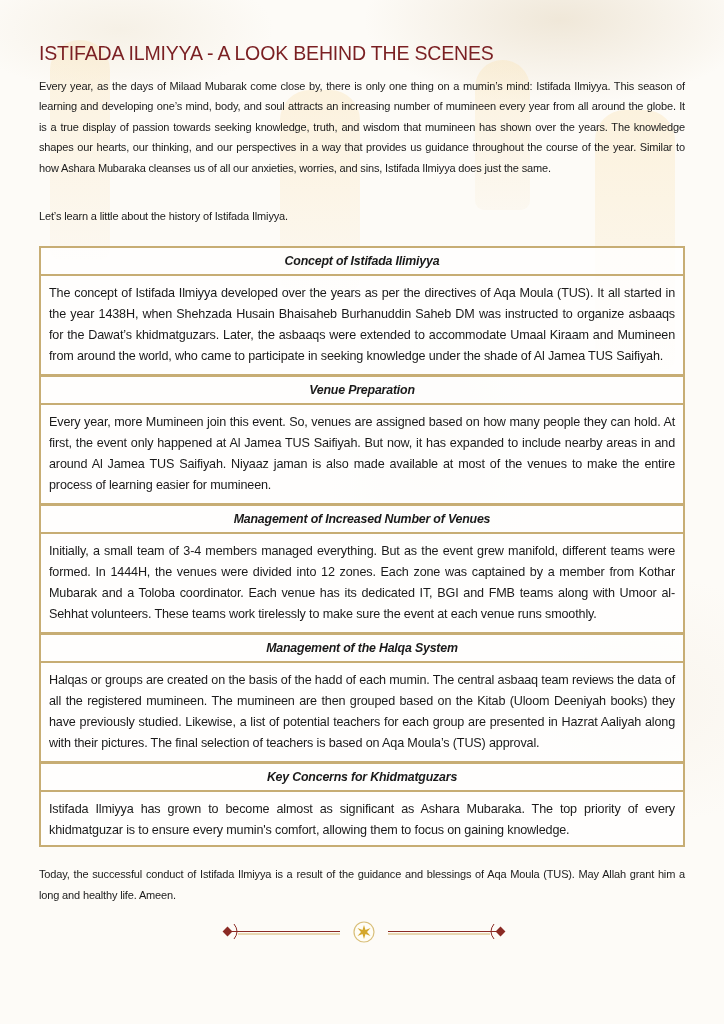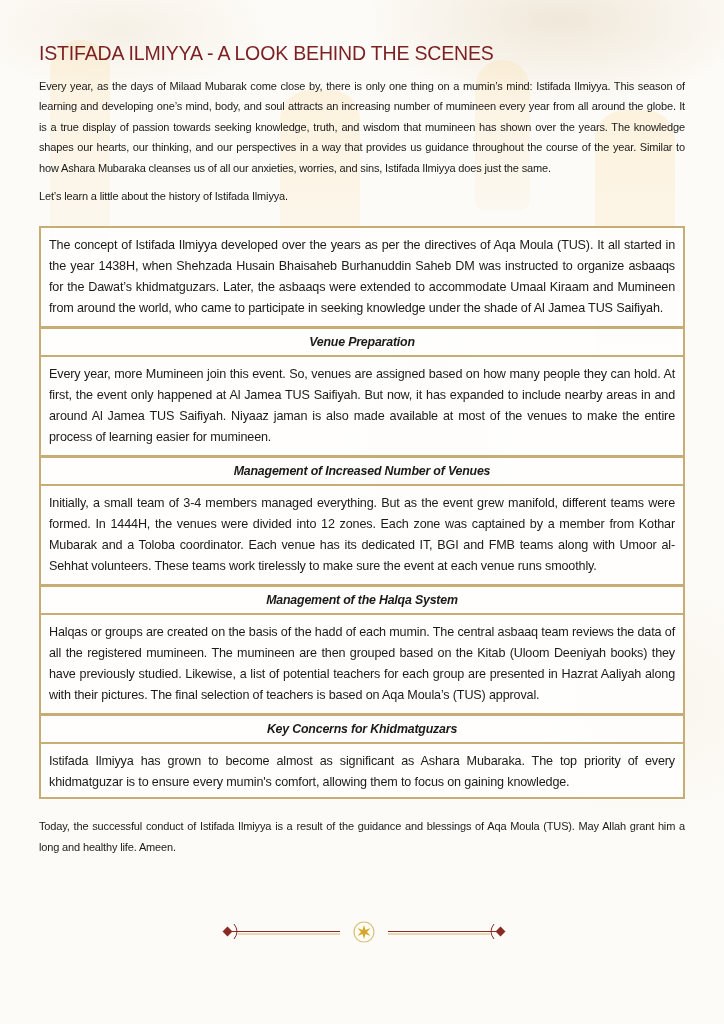--- a/index.html
+++ b/index.html
@@ -55,21 +55,21 @@
       transform-origin: left center;
       white-space: nowrap;
     }
     .para {
       margin: 0;
       font-size: 11px;
       line-height: 20.4px;
       text-align: justify;
       letter-spacing: -0.15px;
     }
-    .para.lead-spacing { margin-top: 8px; }
+    .para.lead-spacing { margin-top: 28px; }
     .table {
       margin-top: 20px;
       border: 2px solid #c7ad74;
       background: rgba(255,255,255,0.78);
     }
     .sec-head {
       text-align: center;
       font-style: italic;
       font-weight: bold;
       font-size: 12.4px;
@@ -106,20 +106,21 @@
 <div class="lantern l3"></div>
 <div class="lantern l4"></div>
 
 <div class="page">
   <h1 class="title">ISTIFADA ILMIYYA - A LOOK BEHIND THE SCENES</h1>
 
   <p class="para">Every year, as the days of Milaad Mubarak come close by, there is only one thing on a mumin’s mind: Istifada Ilmiyya. This season of learning and developing one’s mind, body, and soul attracts an increasing number of mumineen every year from all around the globe. It is a true display of passion towards seeking knowledge, truth, and wisdom that mumineen has shown over the years. The knowledge shapes our hearts, our thinking, and our perspectives in a way that provides us guidance throughout the course of the year. Similar to how Ashara Mubaraka cleanses us of all our anxieties, worries, and sins, Istifada Ilmiyya does just the same.</p>
   <p class="para lead-spacing">Let’s learn a little about the history of Istifada Ilmiyya.</p>
 
   <div class="table">
+    <div class="sec-head">Concept of Istifada Ilimiyya</div>
     <div class="sec-body">The concept of Istifada Ilmiyya developed over the years as per the directives of Aqa Moula (TUS). It all started in the year 1438H, when Shehzada Husain Bhaisaheb Burhanuddin Saheb DM was instructed to organize asbaaqs for the Dawat’s khidmatguzars. Later, the asbaaqs were extended to accommodate Umaal Kiraam and Mumineen from around the world, who came to participate in seeking knowledge under the shade of Al Jamea TUS Saifiyah.</div>
 
     <div class="sec-head">Venue Preparation</div>
     <div class="sec-body">Every year, more Mumineen join this event. So, venues are assigned based on how many people they can hold. At first, the event only happened at Al Jamea TUS Saifiyah. But now, it has expanded to include nearby areas in and around Al Jamea TUS Saifiyah. Niyaaz jaman is also made available at most of the venues to make the entire process of learning easier for mumineen.</div>
 
     <div class="sec-head">Management of Increased Number of Venues</div>
     <div class="sec-body">Initially, a small team of 3-4 members managed everything. But as the event grew manifold, different teams were formed. In 1444H, the venues were divided into 12 zones. Each zone was captained by a member from Kothar Mubarak and a Toloba coordinator. Each venue has its dedicated IT, BGI and FMB teams along with Umoor al-Sehhat volunteers. These teams work tirelessly to make sure the event at each venue runs smoothly.</div>
 
     <div class="sec-head">Management of the Halqa System</div>
     <div class="sec-body">Halqas or groups are created on the basis of the hadd of each mumin.  The central asbaaq team reviews the data of all the registered mumineen. The mumineen are then grouped based on the Kitab (Uloom Deeniyah books) they have previously studied. Likewise, a list of potential teachers for each group are presented in Hazrat Aaliyah along with their pictures. The final selection of teachers is based on Aqa Moula’s (TUS) approval.</div>

